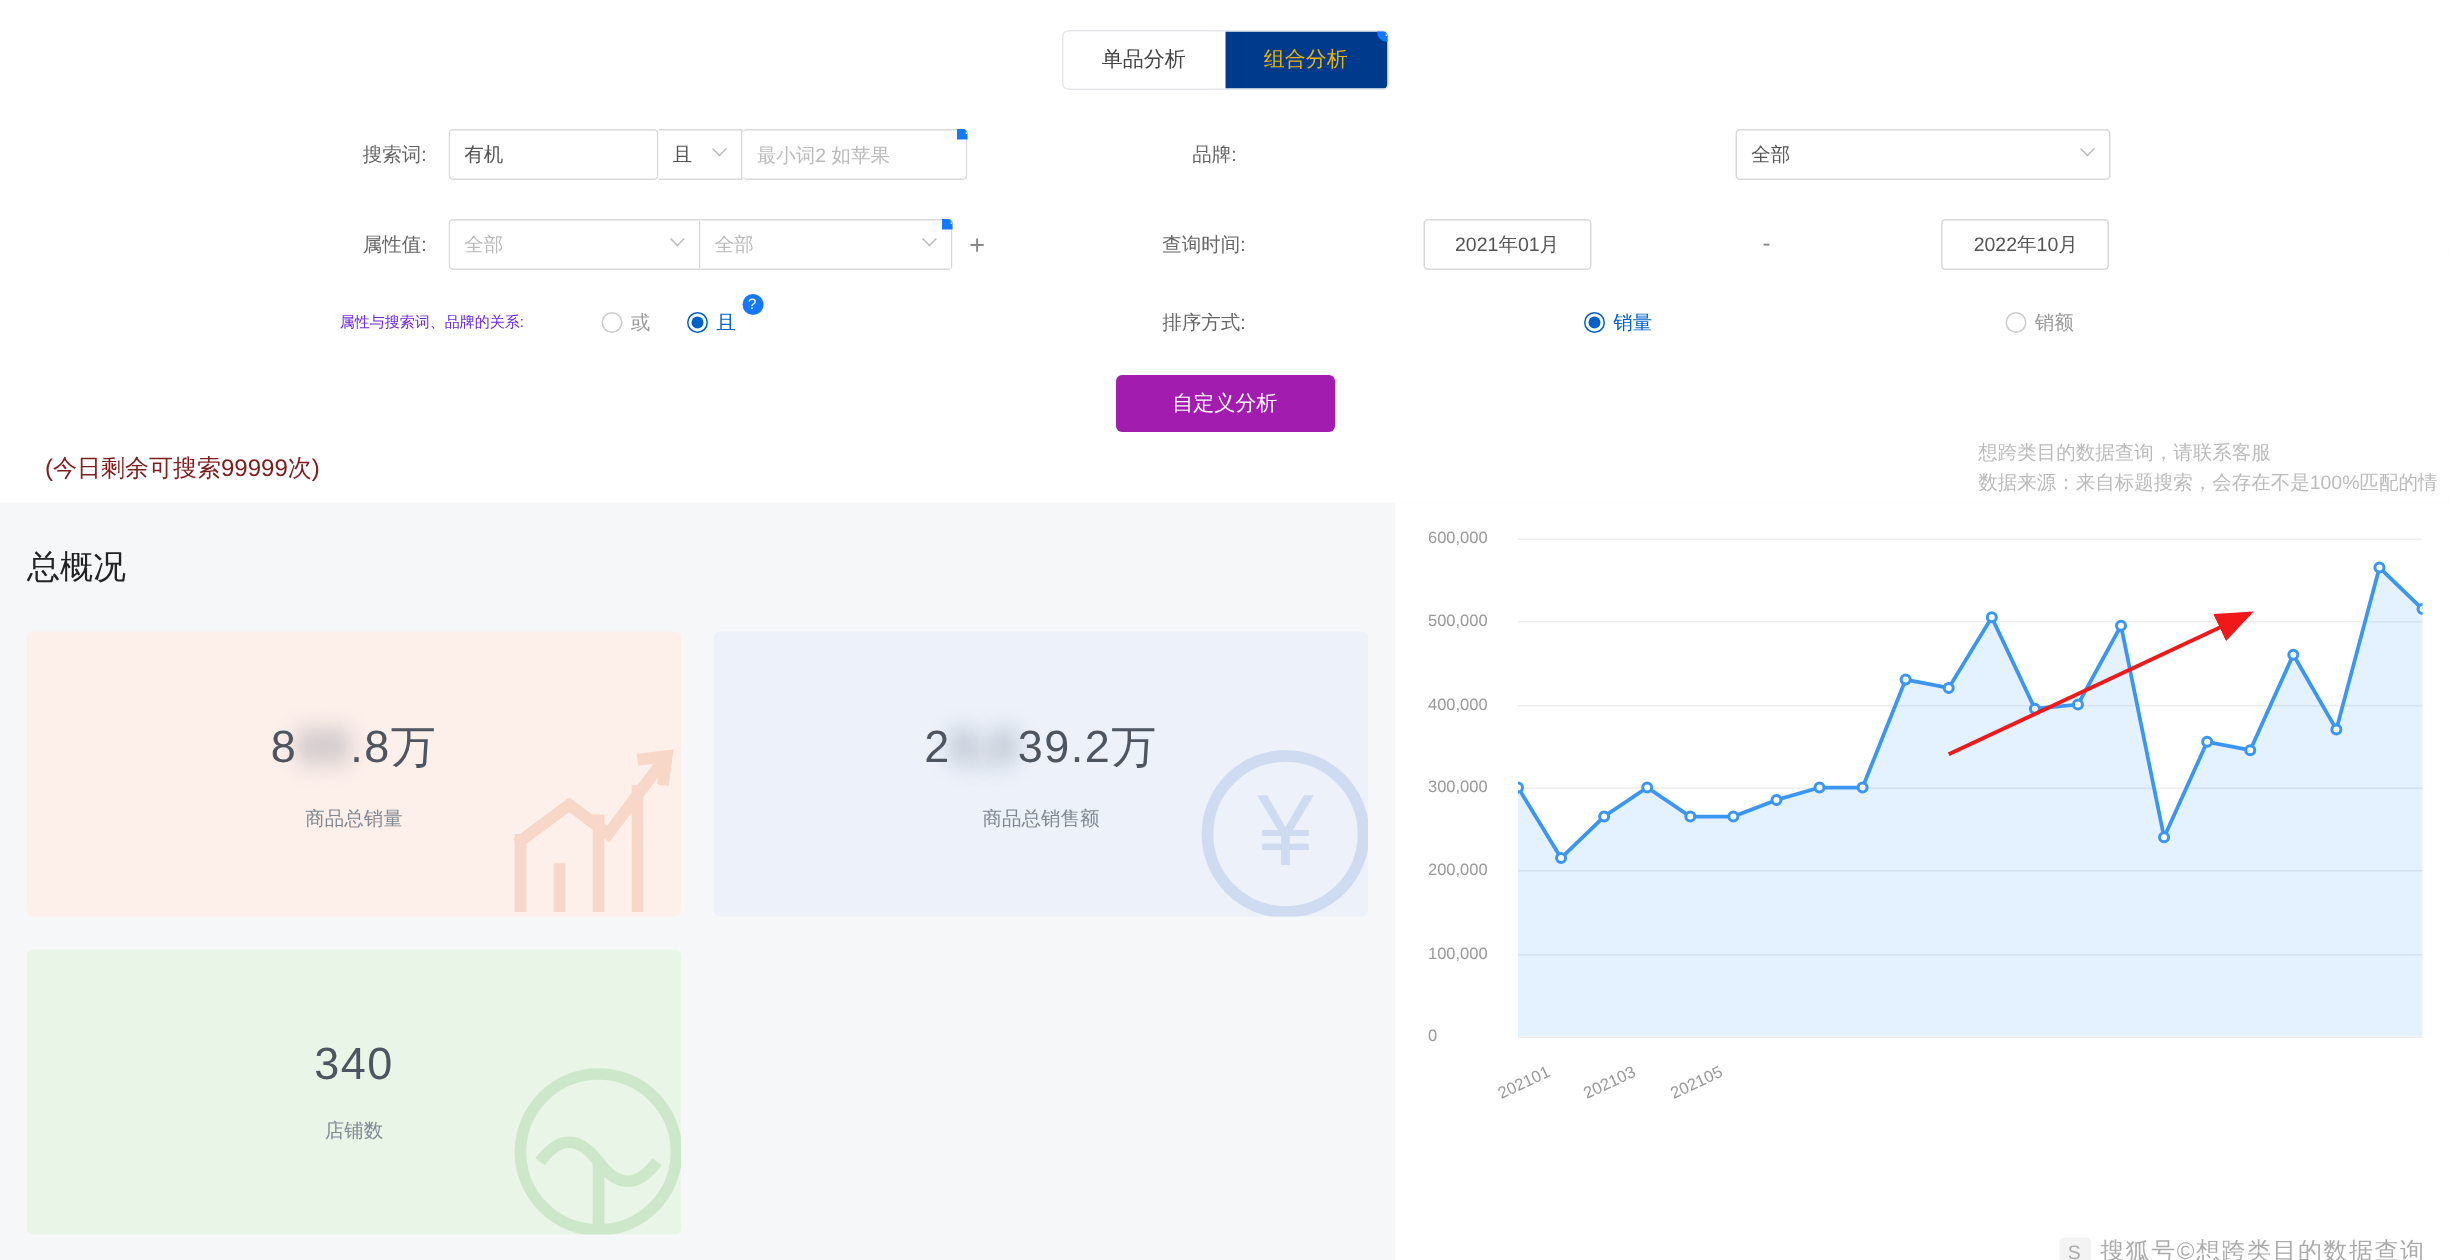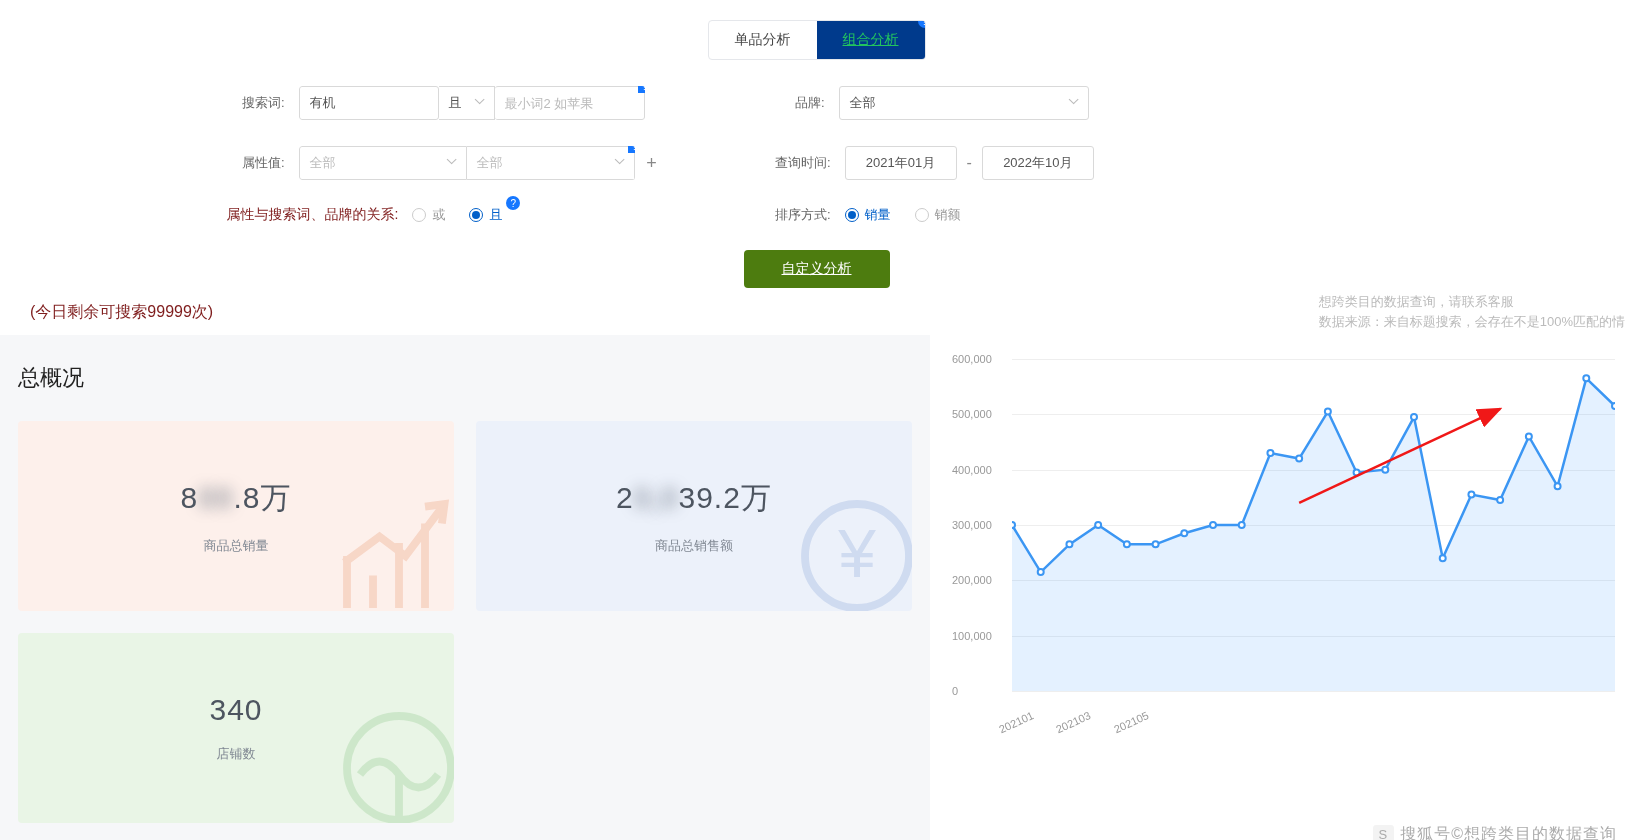--- a/index.html
+++ b/index.html
@@ -4,48 +4,48 @@
 <style>
 * { margin: 0; padding: 0; box-sizing: border-box; }
 body { font-family: "Microsoft YaHei", Arial, sans-serif; background: #fff; color: #333; }
 .page { width: 1633px; }
 
 
 .top-area { padding: 20px 30px 12px; position: relative; }
 .tab-holder { display: flex; justify-content: center; margin-bottom: 26px; position: relative; }
 .tab-bar { display: flex; border: 1px solid #e5e7eb; border-radius: 4px; overflow: hidden; background: #fff; position: relative; }
 .tab-bar .tab { padding: 10px 26px; font-size: 14px; cursor: pointer; color: #444; }
-.tab-bar .tab.active { background: #003a8c; color: #22c55e; text-decoration: underline; }
+.tab-bar .tab.active { background: #003a8c; color: #eab308; }
 .help-dot { width: 14px; height: 14px; border-radius: 50%; background: #1677ff; color: #fff; font-size: 10px; display: inline-flex; align-items: center; justify-content: center; position: absolute; }
 .help1 { top: -7px; right: -7px; }
 .filters { max-width: 1180px; margin: 0 auto; }
 .filter-row { display: flex; align-items: center; margin-bottom: 26px; position: relative; }
 .filter-row .left { width: 420px; display: flex; align-items: center; position: relative; }
-.filter-row .right { flex: 1; display: flex; align-items: center; }
+.filter-row .right { flex: 1; display: flex; align-items: center; justify-content: space-between; }
 .lbl { min-width: 58px; font-size: 13px; color: #666; text-align: right; margin-right: 14px; white-space: nowrap; }
-.lbl-wide { min-width: 160px; font-size: 14px; color: #7f1d1d; margin-right: 14px; white-space: nowrap; }
+.lbl-wide { min-width: 160px; font-size: 10px; color: #6d28d9; margin-right: 14px; white-space: nowrap; }
 input.tbox, .sel { height: 34px; border: 1px solid #d9d9d9; border-radius: 3px; padding: 0 10px; font-size: 13px; color: #555; background: #fff; }
 .sel { display: flex; align-items: center; justify-content: space-between; cursor: pointer; }
 .sel.gray { color: #bbb; }
 .ph::placeholder { color: #bbb; }
 .group { display: flex; border-radius: 3px; overflow: hidden; }
 .group > * { border-radius: 0; }
 .group > *:first-child { border-top-left-radius: 3px; border-bottom-left-radius: 3px; }
 .group > *:last-child { border-top-right-radius: 3px; border-bottom-right-radius: 3px; }
 .chev { width: 10px; height: 10px; margin-left: 8px; }
 .chev::before { content: ""; display: block; width: 6px; height: 6px; border-right: 1.5px solid #bbb; border-bottom: 1.5px solid #bbb; transform: rotate(45deg) translateY(-3px); }
 .plus { width: 34px; height: 34px; display: flex; align-items: center; justify-content: center; font-size: 18px; color: #888; cursor: pointer; }
 .date-sep { margin: 0 10px; color: #888; }
 .radio { display: inline-flex; align-items: center; margin-right: 24px; cursor: pointer; font-size: 13px; }
 .radio .dot { width: 14px; height: 14px; border-radius: 50%; border: 1.5px solid #ccc; margin-right: 6px; position: relative; }
 .radio.on .dot { border-color: #0260c9; }
 .radio.on .dot::after { content: ""; position: absolute; inset: 2px; border-radius: 50%; background: #0260c9; }
 .radio.on { color: #0260c9; }
 .radio.off { color: #999; }
-.btn-primary { display: block; margin: 0 auto 14px; background: #4d7c0f; color: #fff; border: none; border-radius: 4px; padding: 10px 38px; font-size: 14px; cursor: pointer; text-decoration: underline; }
+.btn-primary { display: block; margin: 0 auto 14px; background: #a21caf; color: #fff; border: none; border-radius: 4px; padding: 10px 38px; font-size: 14px; cursor: pointer; }
 .remain { text-align: left; font-size: 16px; color: #7f1d1d; }
 .side-note { position: absolute; right: 8px; bottom: 4px; font-size: 13px; color: #bbb; line-height: 1.5; text-align: left; }
 
 
 .panels { display: flex; background: #f6f7f9; }
 .overview { width: 930px; padding: 28px 18px; }
 .trend { flex: 1; background: #fff; padding: 24px 18px 10px; }
 .sec-title { font-size: 22px; color: #222; margin-bottom: 28px; font-weight: 500; }
 .cards { display: grid; grid-template-columns: 1fr 1fr; gap: 22px; }
 .card { height: 190px; border-radius: 4px; display: flex; flex-direction: column; align-items: center; justify-content: center; position: relative; overflow: hidden; }

